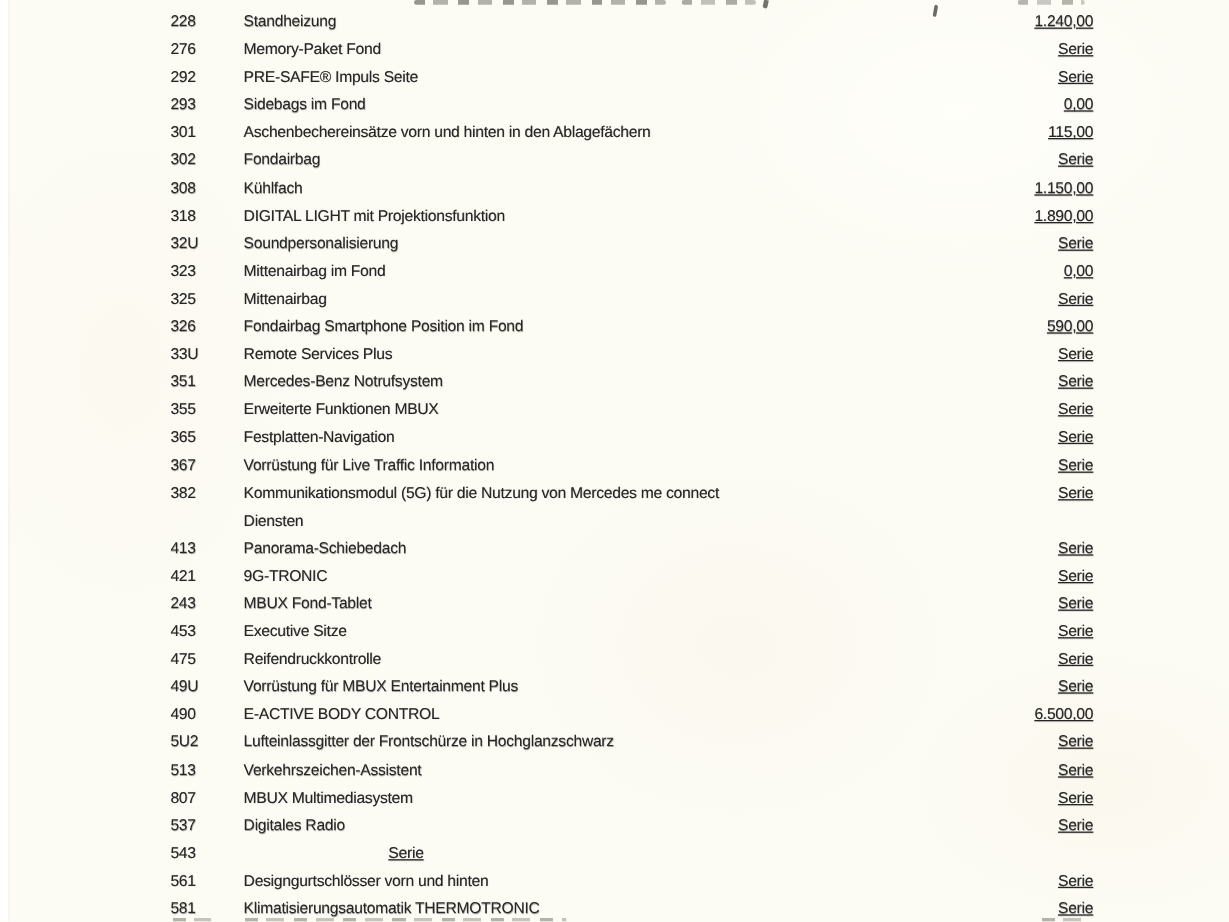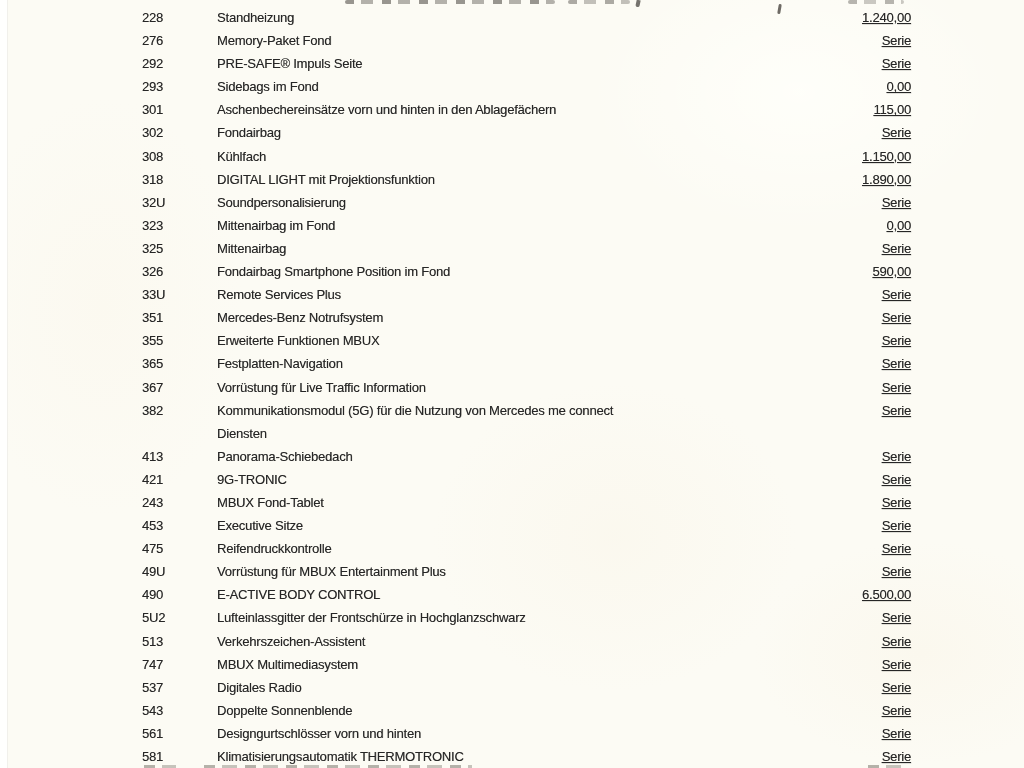--- a/index.html
+++ b/index.html
@@ -52,21 +52,20 @@
   }
   .row.two-line { height: 46.2px; }
   .code {
     margin-left: 142px;
     width: 61px;
     flex: 0 0 61px;
   }
   .desc {
     flex: 1 1 auto;
     min-width: 0;
-    margin-left: 14px;
   }
   .desc .line1, .desc .line2 { white-space: nowrap; }
   .price {
     flex: 0 0 150px;
     width: 150px;
     text-align: right;
     margin-right: 113px;
     text-decoration: underline;
   }
   
@@ -261,32 +260,31 @@
       <span class="code">5U2</span>
       <span class="desc"><span class="line1">Lufteinlassgitter der Frontschürze in Hochglanzschwarz</span></span>
       <span class="price">Serie</span>
     </div>
       <div class="row">
       <span class="code">513</span>
       <span class="desc"><span class="line1">Verkehrszeichen-Assistent</span></span>
       <span class="price">Serie</span>
     </div>
       <div class="row">
-      <span class="code">747</span>
+      <span class="code">807</span>
       <span class="desc"><span class="line1">MBUX Multimediasystem</span></span>
       <span class="price">Serie</span>
     </div>
       <div class="row">
       <span class="code">537</span>
       <span class="desc"><span class="line1">Digitales Radio</span></span>
       <span class="price">Serie</span>
     </div>
       <div class="row">
       <span class="code">543</span>
-      <span class="desc"><span class="line1">Doppelte Sonnenblende</span></span>
       <span class="price">Serie</span>
     </div>
       <div class="row">
       <span class="code">561</span>
       <span class="desc"><span class="line1">Designgurtschlösser vorn und hinten</span></span>
       <span class="price">Serie</span>
     </div>
       <div class="row">
       <span class="code">581</span>
       <span class="desc"><span class="line1">Klimatisierungsautomatik THERMOTRONIC</span></span>

